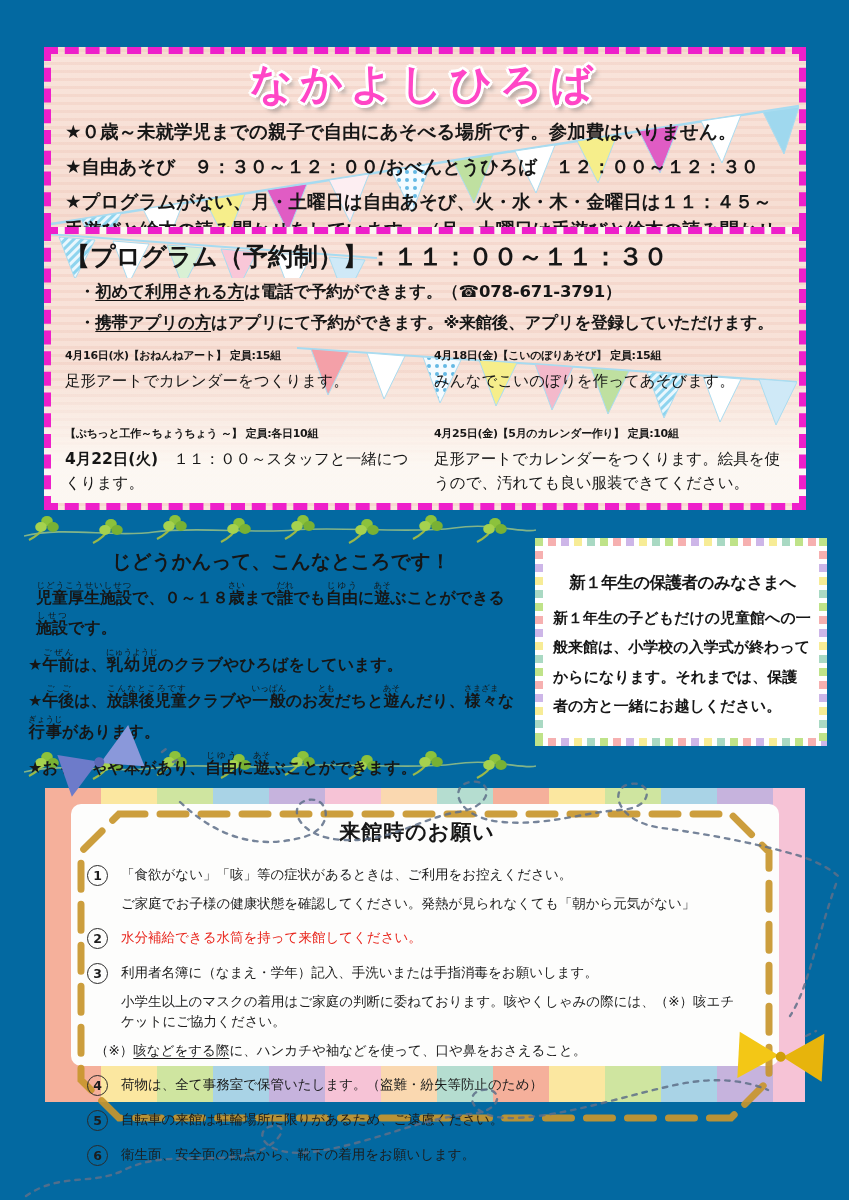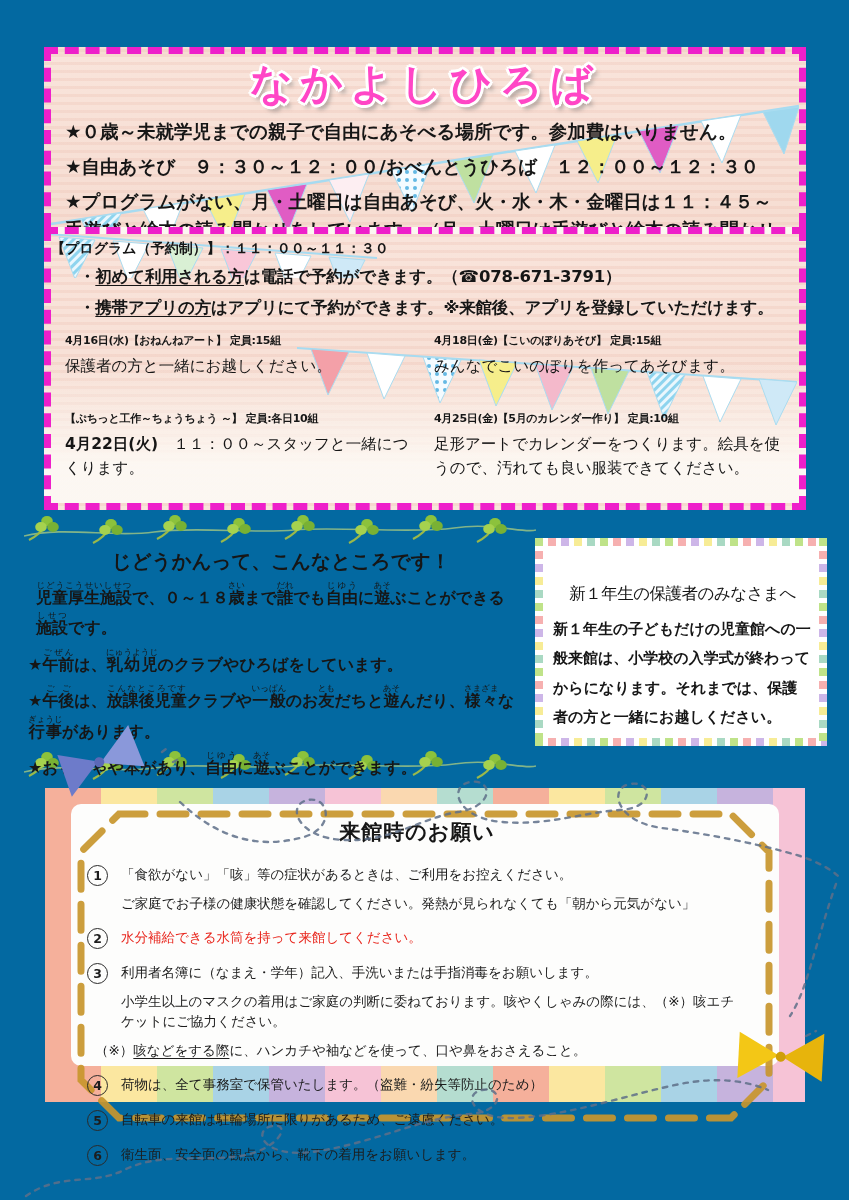--- a/index.html
+++ b/index.html
@@ -22,21 +22,21 @@
 .bunting{position:absolute;z-index:1;}
 .buntingA{left:0;top:18px;}
 .buntingB{left:-4px;top:-4px;}
 .buntingC{left:246px;top:104px;}
 
 .b1title{margin:2px 0 0;text-align:center;font-size:42px;font-weight:800;letter-spacing:7px;color:#ff46c6;
   text-shadow:-2px -2px 0 #fff,2px -2px 0 #fff,-2px 2px 0 #fff,2px 2px 0 #fff,0 3px 0 #fff,3px 0 0 #fff,-3px 0 0 #fff,0 -3px 0 #fff,4px 5px 4px rgba(110,110,110,.55);}
 .b1lines{padding:6px 12px 0 14px;}
 .bl{margin:0 0 7px;font-size:18.5px;font-weight:600;line-height:28px;}
 
-.b2header{margin:6px 0 8px;font-size:14px;font-weight:600;}
+.b2header{margin:6px 0 8px;padding-left:14px;font-size:25px;font-weight:600;}
 .b2bullet{margin:0 0 9px;padding-left:28px;font-size:16.5px;font-weight:600;letter-spacing:-.2px;}
 .events{display:flex;gap:16px;margin-top:14px;padding:0 12px 0 14px;}
 .col{width:50%;}
 .ev1{margin-bottom:26px;min-height:52px;}
 .evt{margin:0 0 6px;font-size:11px;font-weight:700;letter-spacing:-.3px;}
 .evd{margin:0 0 4px;font-size:15.5px;font-weight:500;line-height:1.55;}
 .seg-u{text-decoration:underline;text-decoration-thickness:1.2px;text-underline-offset:3px;}
 .seg-r{color:#e8261d;}
 .seg-b{font-weight:700;}
 
@@ -52,21 +52,21 @@
 .midIntro{padding-left:8px;}
 .mid ruby rt{font-size:8.5px;font-weight:500;letter-spacing:0;}
 
 
 .sidebox{position:absolute;left:535px;top:538px;width:292px;height:208px;background:#fff;z-index:1;padding:30px 15px 0 18px;}
 .cf{position:absolute;background:repeating-linear-gradient(90deg,#bfe389 0 8px,transparent 8px 13px,#f6b0b0 13px 21px,transparent 21px 26px,#cdb6e8 26px 34px,transparent 34px 39px,#f7ec96 39px 47px,transparent 47px 52px,#a9d9c3 52px 60px,transparent 60px 65px);}
 .cfT{left:0;right:0;top:0;height:8px;}
 .cfB{left:0;right:0;bottom:0;height:8px;}
 .cfL,.cfR{top:0;bottom:0;width:8px;background:repeating-linear-gradient(180deg,#bfe389 0 8px,transparent 8px 13px,#f6b0b0 13px 21px,transparent 21px 26px,#cdb6e8 26px 34px,transparent 34px 39px,#f7ec96 39px 47px,transparent 47px 52px,#a9d9c3 52px 60px,transparent 60px 65px);}
 .cfL{left:0}.cfR{right:0}
-.sbTitle{margin:15px 0 10px;text-align:center;font-size:16.5px;font-weight:400;letter-spacing:-.5px;}
+.sbTitle{margin:4px 0 10px;text-align:center;font-size:16.5px;font-weight:700;letter-spacing:-.5px;}
 .sbBody{margin:0;font-size:15px;font-weight:600;line-height:1.95;}
 
 
 .bottom{position:absolute;left:45px;top:788px;width:760px;height:314px;z-index:2;
  background:repeating-linear-gradient(90deg,#f5b09b 0 56px,#fbe7a0 56px 112px,#cfe5a0 112px 168px,#a9d3e6 168px 224px,#c6b3dd 224px 280px,#f6c3d6 280px 336px,#fad8b0 336px 392px,#b5ddd0 392px 448px);}
 .innerWhite{position:absolute;left:26px;right:26px;top:16px;bottom:36px;background:#fdfdfc;border-radius:10px;}
 .goldFrame{position:absolute;left:26px;top:16px;}
 .bContent{position:relative;z-index:3;padding:30px 58px 0 42px;}
 .bTitle{margin:0 0 18px;text-align:center;font-size:21px;font-weight:800;letter-spacing:1px;}
 .item{display:flex;align-items:flex-start;gap:13px;margin:0 0 13px;}
@@ -144,21 +144,21 @@
       <polygon points="462,41 500,44 479,87" fill="#cfe9f7" stroke="#aadcf0" stroke-width="1"></polygon>
     </svg>
     <div class="inner">
       <p class="b2header">【プログラム（予約制）】：１１：００～１１：３０</p>
       <p class="b2bullet"><span>・</span><span class="seg-u">初めて利用される方</span><span>は電話で予約ができます。（☎078-671-3791）</span></p>
       <p class="b2bullet"><span>・</span><span class="seg-u">携帯アプリの方</span><span>はアプリにて予約ができます。※来館後、アプリを登録していただけます。</span></p>
       <div class="events">
         <div class="col">
           <div class="ev1">
             <p class="evt">4月16日(水)【おねんねアート】 定員:15組</p>
-            <p class="evd">保護者の方と一緒にお越しください。</p>
+            <p class="evd">足形アートでカレンダーをつくります。</p>
           </div>
           <div>
             <p class="evt">【ぷちっと工作～ちょうちょう ～】 定員:各日10組</p>
             <p class="evd"><span class="seg-b">4月22日(火)</span><span>　１１：００～スタッフと一緒につくります。</span></p>
 
           </div>
         </div>
         <div class="col">
           <div class="ev1">
             <p class="evt">4月18日(金)【こいのぼりあそび】 定員:15組</p>

